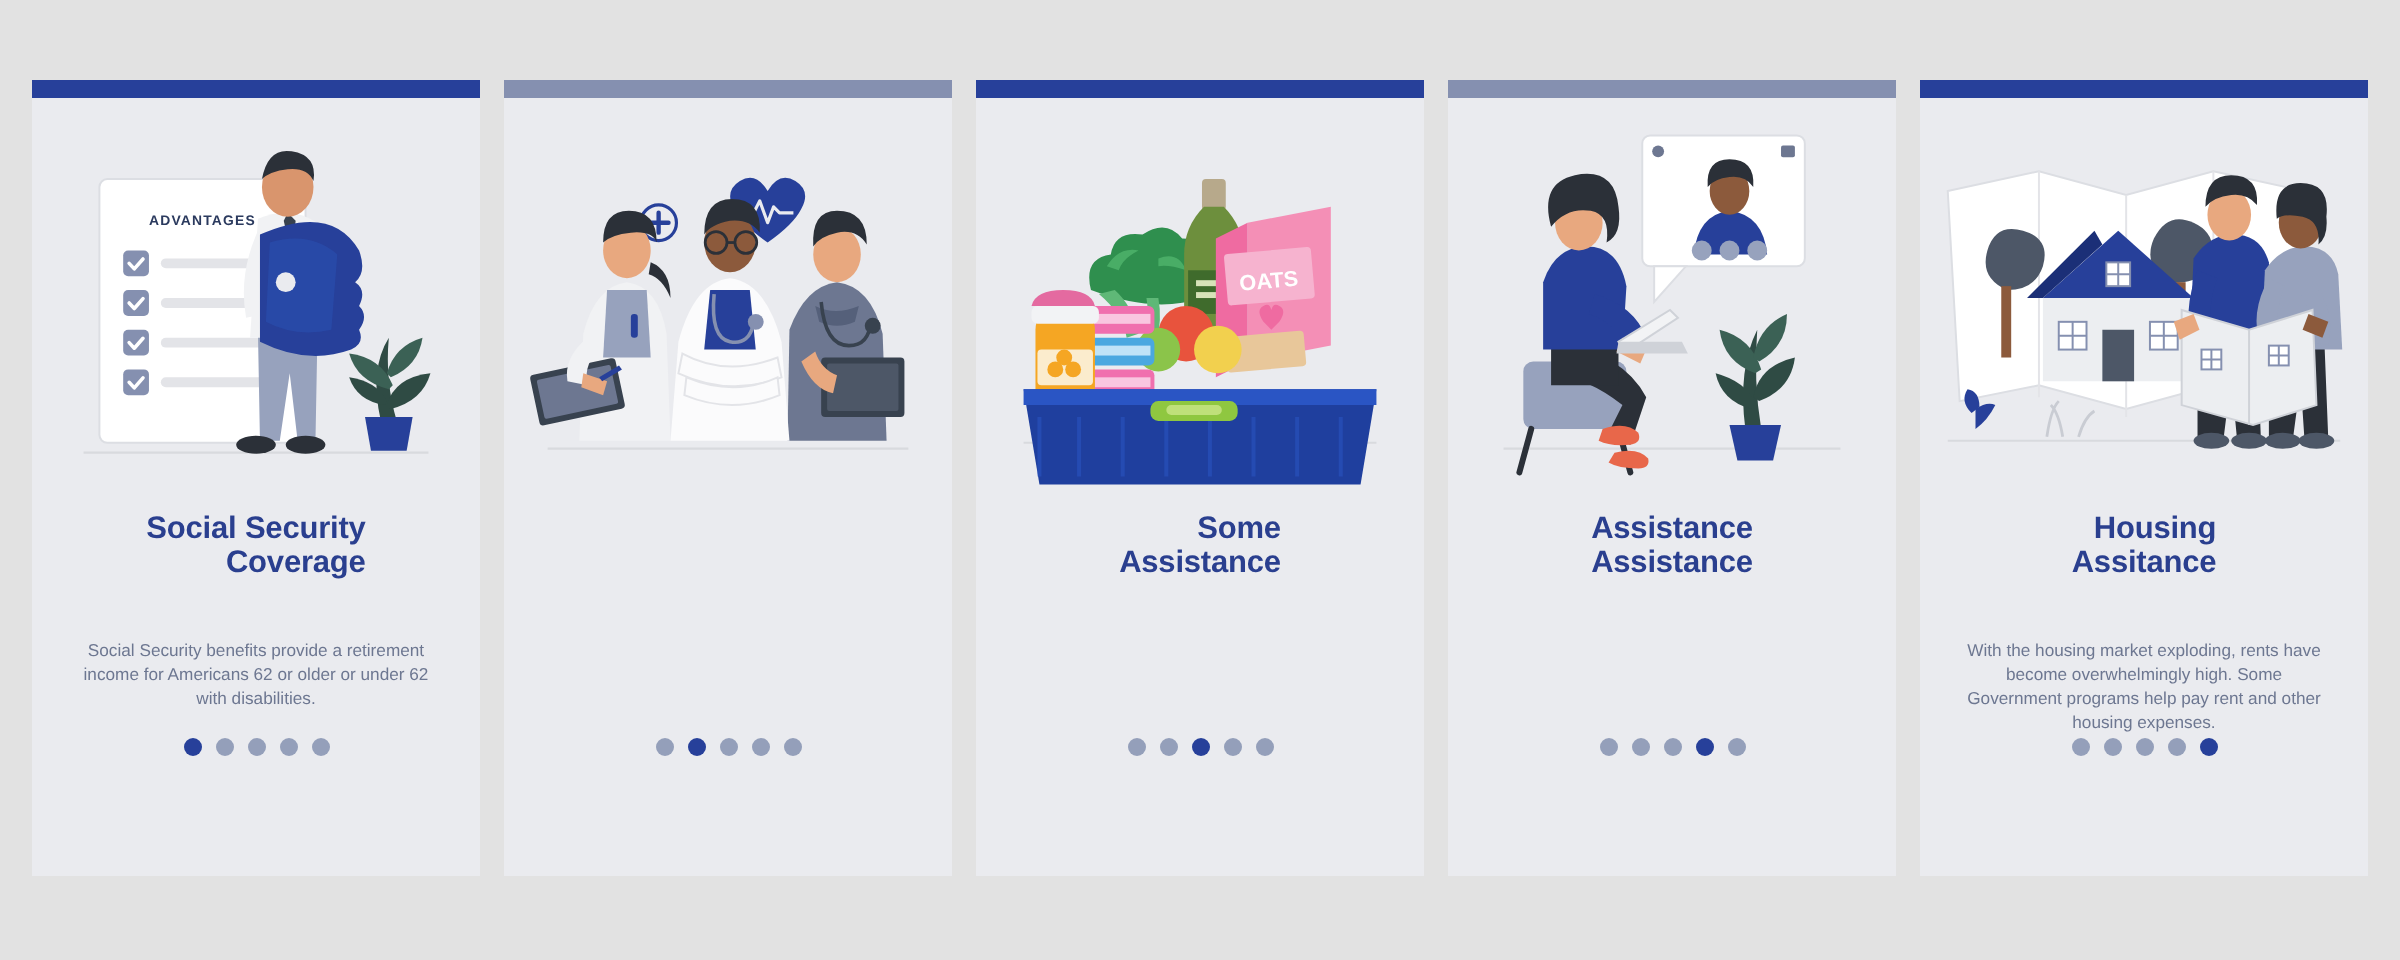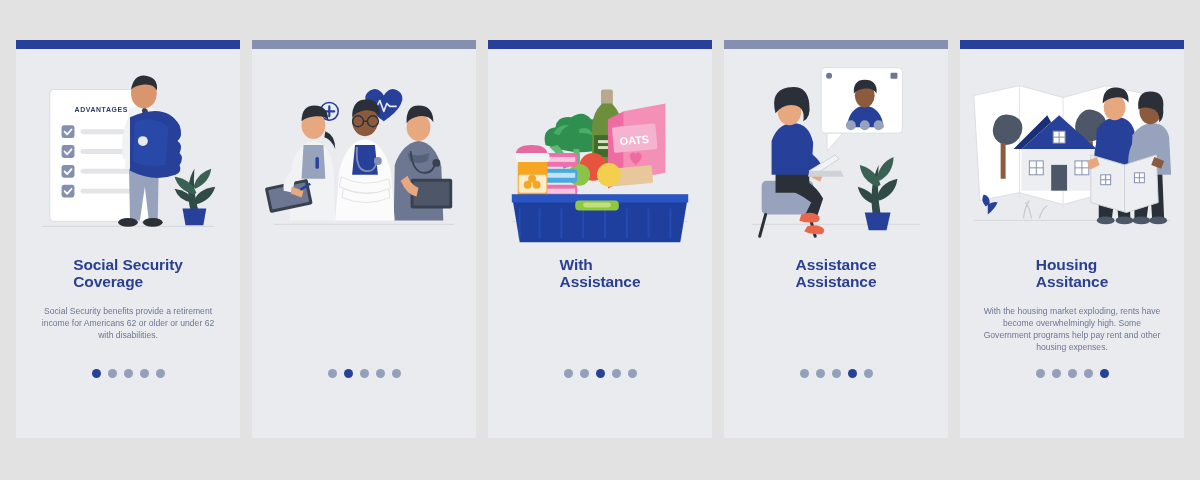--- a/index.html
+++ b/index.html
@@ -41,32 +41,32 @@
     position: relative;
     flex: 0 0 205px;
   }
   .illus svg { display: block; width: 100%; height: 100%; }
 
   .card-title {
     color: #2a3f8f;
     font-size: 15.5px;
     font-weight: bold;
     line-height: 1.12;
-    text-align: left;
+    text-align: right;
     letter-spacing: -0.1px;
     padding: 0 10px;
     margin-top: 2px;
   }
   .card-body {
     color: #6d7791;
     font-size: 8.6px;
     line-height: 1.42;
     text-align: center;
     padding: 0 22px;
-    margin-top: 14px;
+    margin-top: 28px;
     font-weight: normal;
   }
   .dots {
     display: flex;
     gap: 7px;
     margin-top: auto;
     margin-bottom: 60px;
   }
   .dot {
     width: 9px; height: 9px;
@@ -284,21 +284,21 @@
         <g>
           <path d="M24 146 h178 l-8 48 h-162 z" fill="#1f3f9e"></path>
           <path d="M24 146 h178 v8 h-178 z" fill="#2a55c4"></path>
           <path d="M32 160 v30 M52 160 v30 M74 160 v30 M96 160 v30 M118 160 v30 M140 160 v30 M162 160 v30 M184 160 v30" stroke="#2a55c4" stroke-width="2" opacity="0.55"></path>
           <rect x="88" y="152" width="44" height="10" rx="4" fill="#8fc740"></rect>
           <rect x="96" y="154" width="28" height="5" rx="2.5" fill="#bfe07a"></rect>
         </g>
       </svg>
     </div>
     <div class="card-title">
-      <span>With</span><br>
+      <span>Some</span><br>
       <span>Assistance</span>
     </div>
     <div class="dots">
       <span class="dot"></span>
       <span class="dot"></span>
       <span class="dot active"></span>
       <span class="dot"></span>
       <span class="dot"></span>
     </div>
   </div>

